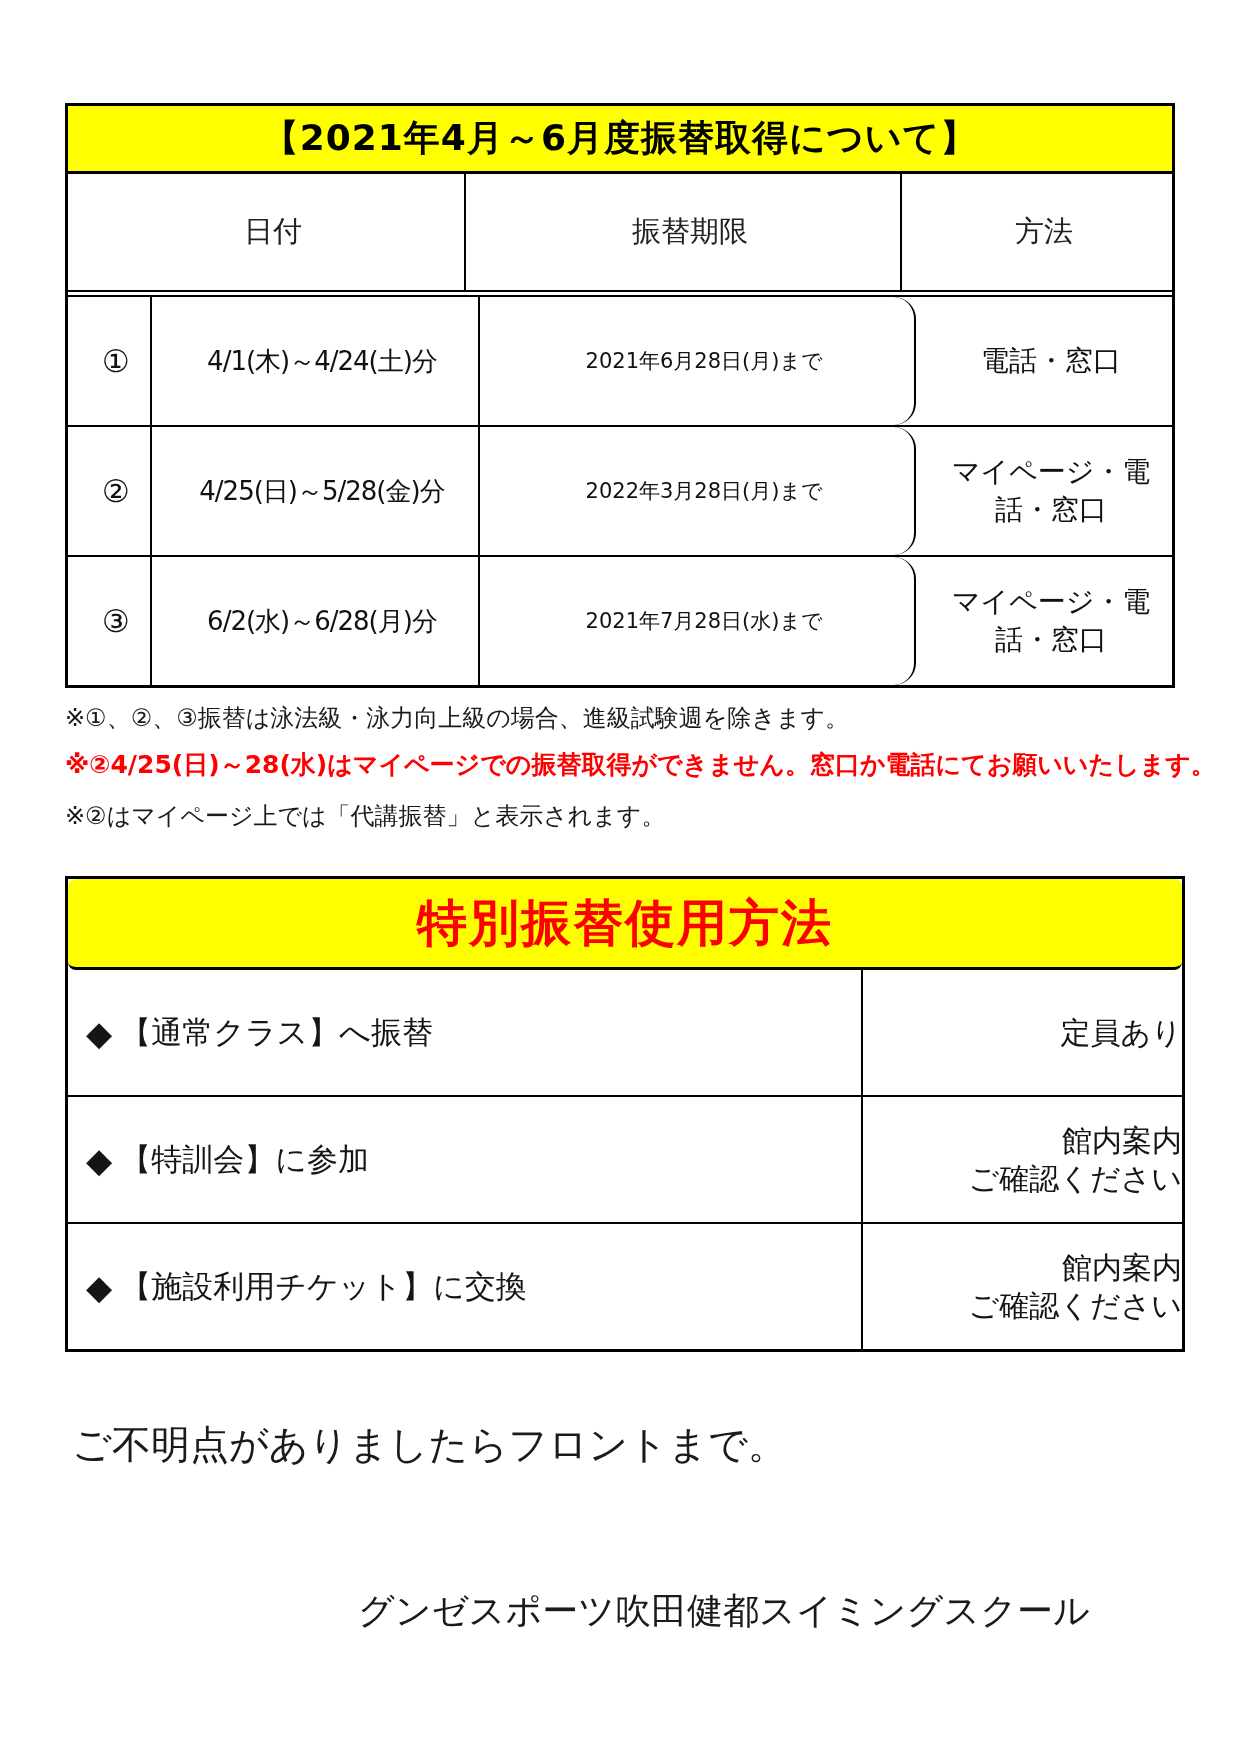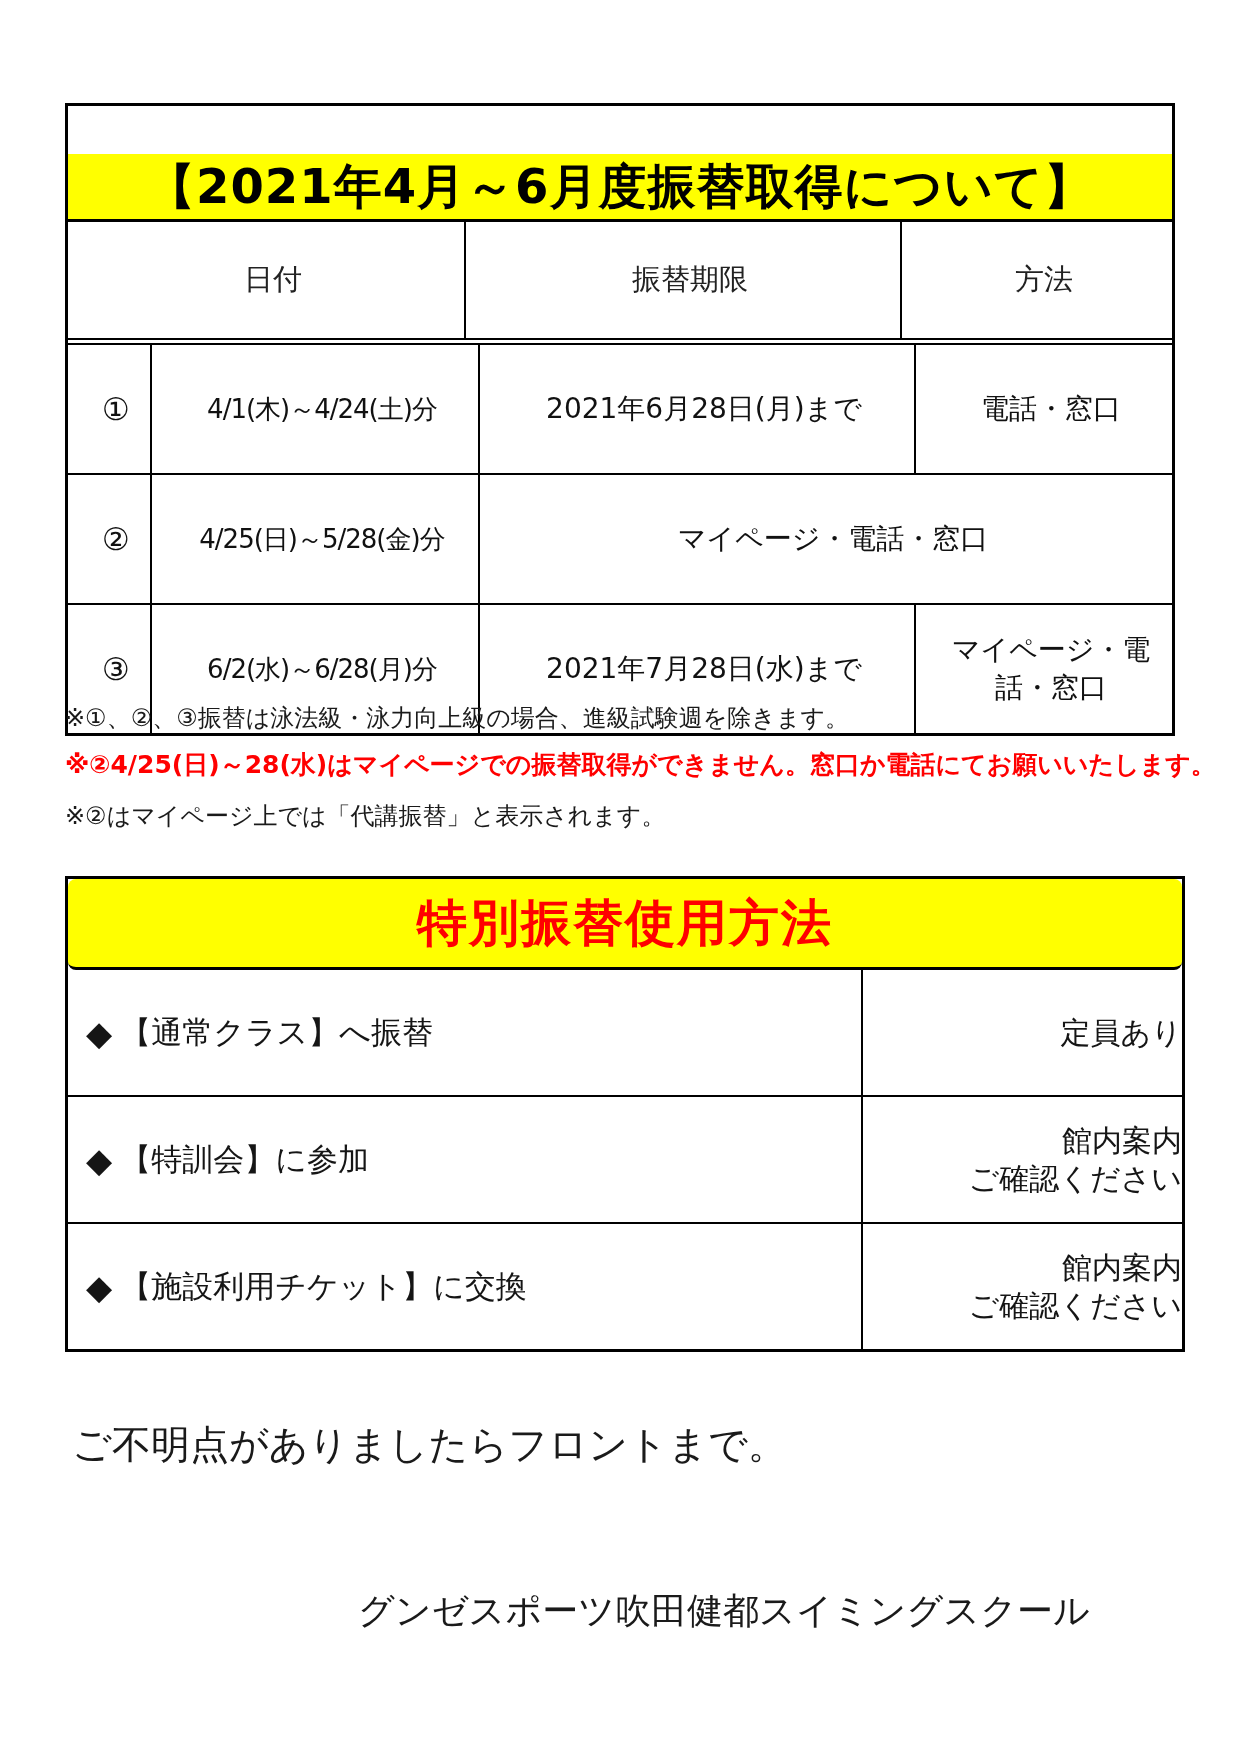--- a/index.html
+++ b/index.html
@@ -9,32 +9,32 @@
     overflow:hidden;
   }
   .abs{position:absolute;}
   .cell{display:flex;align-items:center;justify-content:center;text-align:center;padding-left:14px;}
 
   
   .t1{left:65px;top:103px;width:1104px;border:3px solid #000;background:#fff;}
   .t1-title{
     height:65px;background:#ffff00;border-bottom:3px solid #000;
     display:flex;align-items:center;justify-content:center;
-    font-size:48px;font-weight:bold;color:#000;letter-spacing:1px;margin-top:48px;
+    font-size:36px;font-weight:bold;color:#000;letter-spacing:1px;
   }
   .t1-header{display:flex;height:116px;border-bottom:7px double #000;}
   .t1-header .hcell{font-size:29px;color:#222;}
   .h-date{width:382px;border-right:2px solid #000;}
   .h-deadline{width:420px;border-right:2px solid #000;}
   .h-method{flex:1;}
   .t1row{display:flex;height:128px;border-bottom:2px solid #000;}
   .t1row:last-child{border-bottom:none;}
   .c-num{width:68px;border-right:2px solid #000;font-size:31px;}
   .c-date{width:312px;border-right:2px solid #000;font-size:26px;letter-spacing:-1px;}
-  .c-deadline{width:420px;border-right:2px solid #000;font-size:28px;}
+  .c-deadline{width:420px;border-right:2px solid #000;font-size:21px;border-radius:22px;}
   .c-method{flex:1;font-size:28px;}
 
   
   .note{left:65px;white-space:nowrap;}
   .note1{top:702px;font-size:24px;color:#1a1a1a;}
   .note2{top:748px;font-size:25px;font-weight:bold;}
   .note3{top:800px;font-size:24px;color:#1a1a1a;}
 
   
   .t2{left:65px;top:876px;width:1114px;border:3px solid #000;background:#fff;}
@@ -72,20 +72,21 @@
   <div class="t1row">
     <div class="cell c-num">①</div>
     <div class="cell c-date">4/1(木)～4/24(土)分</div>
     <div class="cell c-deadline">2021年6月28日(月)まで</div>
     <div class="cell c-method">電話・窓口</div>
   </div>
 
   <div class="t1row">
     <div class="cell c-num">②</div>
     <div class="cell c-date">4/25(日)～5/28(金)分</div>
+    <div class="cell c-deadline">2022年3月28日(月)まで</div>
     <div class="cell c-method">マイページ・電話・窓口</div>
   </div>
 
   <div class="t1row">
     <div class="cell c-num">③</div>
     <div class="cell c-date">6/2(水)～6/28(月)分</div>
     <div class="cell c-deadline">2021年7月28日(水)まで</div>
     <div class="cell c-method">マイページ・電話・窓口</div>
   </div>
 </div>

